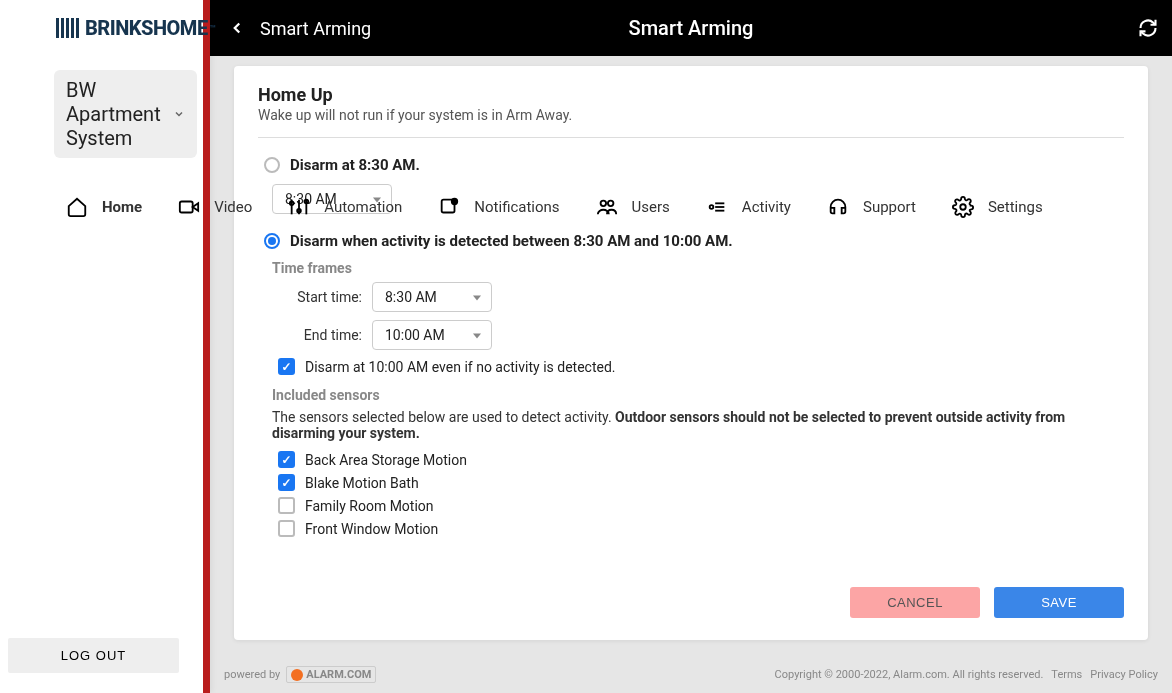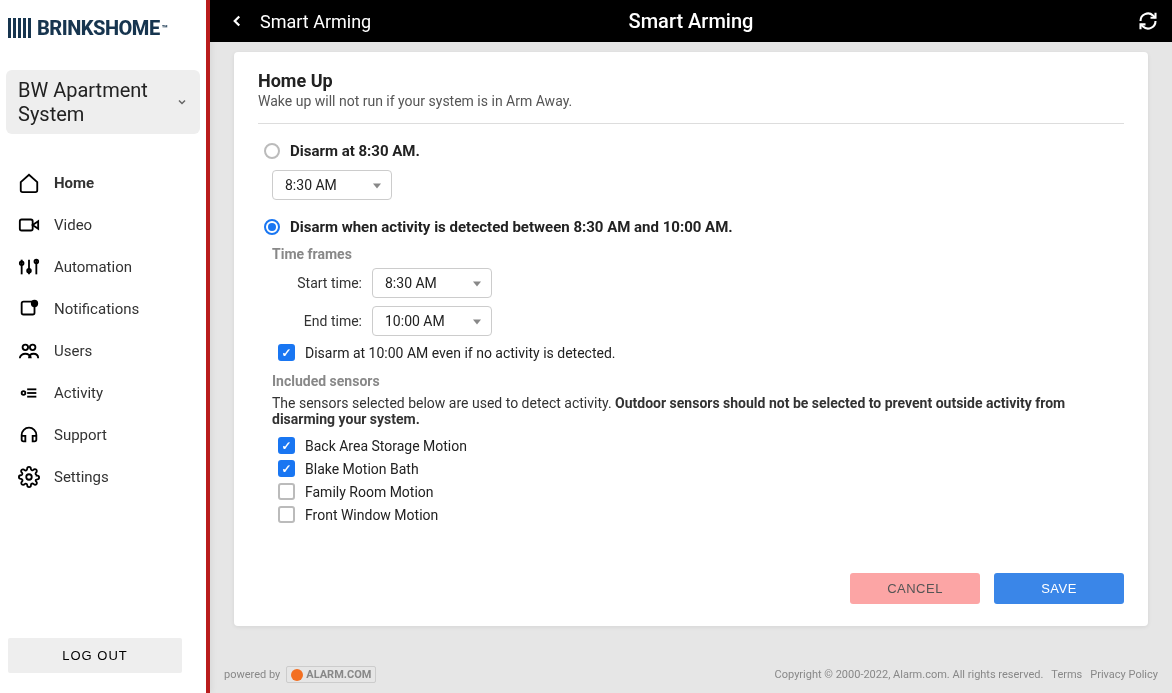--- a/index.html
+++ b/index.html
@@ -15,27 +15,28 @@
   }
   .app {
     display: flex;
     width: 100%;
     height: 100%;
   }
   
   .sidebar {
     width: 210px;
     background: #fff;
-    border-right: 4px solid #b91c1c;
+    border-right: 7px solid #b91c1c;
     display: flex;
     flex-direction: column;
     box-shadow: 2px 0 6px rgba(0,0,0,0.06);
     z-index: 2;
     position: relative;
     padding-top: 6px;
+    padding-left: 48px;
   }
   .logo {
     padding: 10px 8px 30px 8px;
     font-weight: 800;
     font-size: 20px;
     letter-spacing: -0.5px;
     color: #17354f;
     display: flex;
     align-items: center;
     gap: 2px;
@@ -57,21 +58,20 @@
     border-radius: 6px;
     padding: 8px 12px;
     font-size: 20px;
     display: flex;
     align-items: center;
     justify-content: space-between;
     cursor: pointer;
   }
   .nav {
     display: flex;
-    flex-direction: column;
     padding-top: 4px;
   }
   .nav-item {
     display: flex;
     align-items: center;
     gap: 14px;
     padding: 10px 18px;
     font-size: 15px;
     color: #333;
     cursor: pointer;
@@ -105,21 +105,21 @@
     flex: 1;
     display: flex;
     flex-direction: column;
     background: #e6e6e6;
   }
   .topbar {
     background: #000;
     color: #fff;
     display: flex;
     align-items: center;
-    height: 42px;
+    height: 56px;
     position: relative;
     padding: 0 14px;
   }
   .topbar .back {
     cursor: pointer;
     padding: 4px;
   }
   .topbar .breadcrumb {
     font-size: 18px;
     margin-left: 10px;

